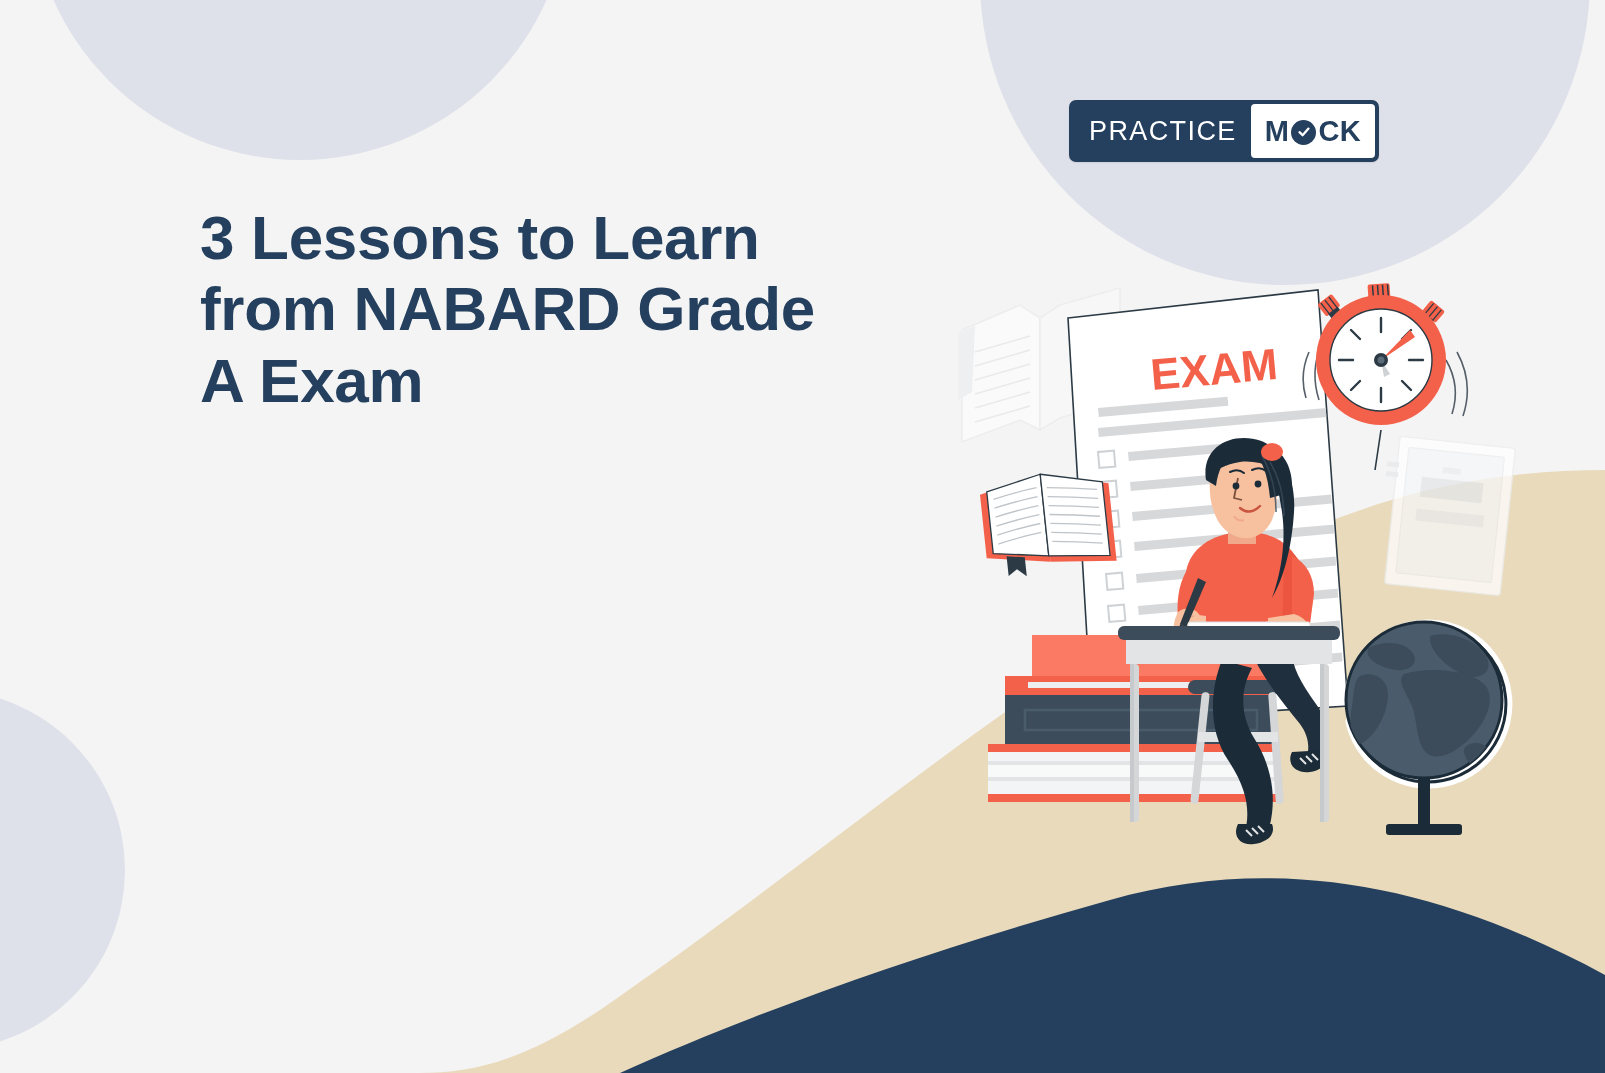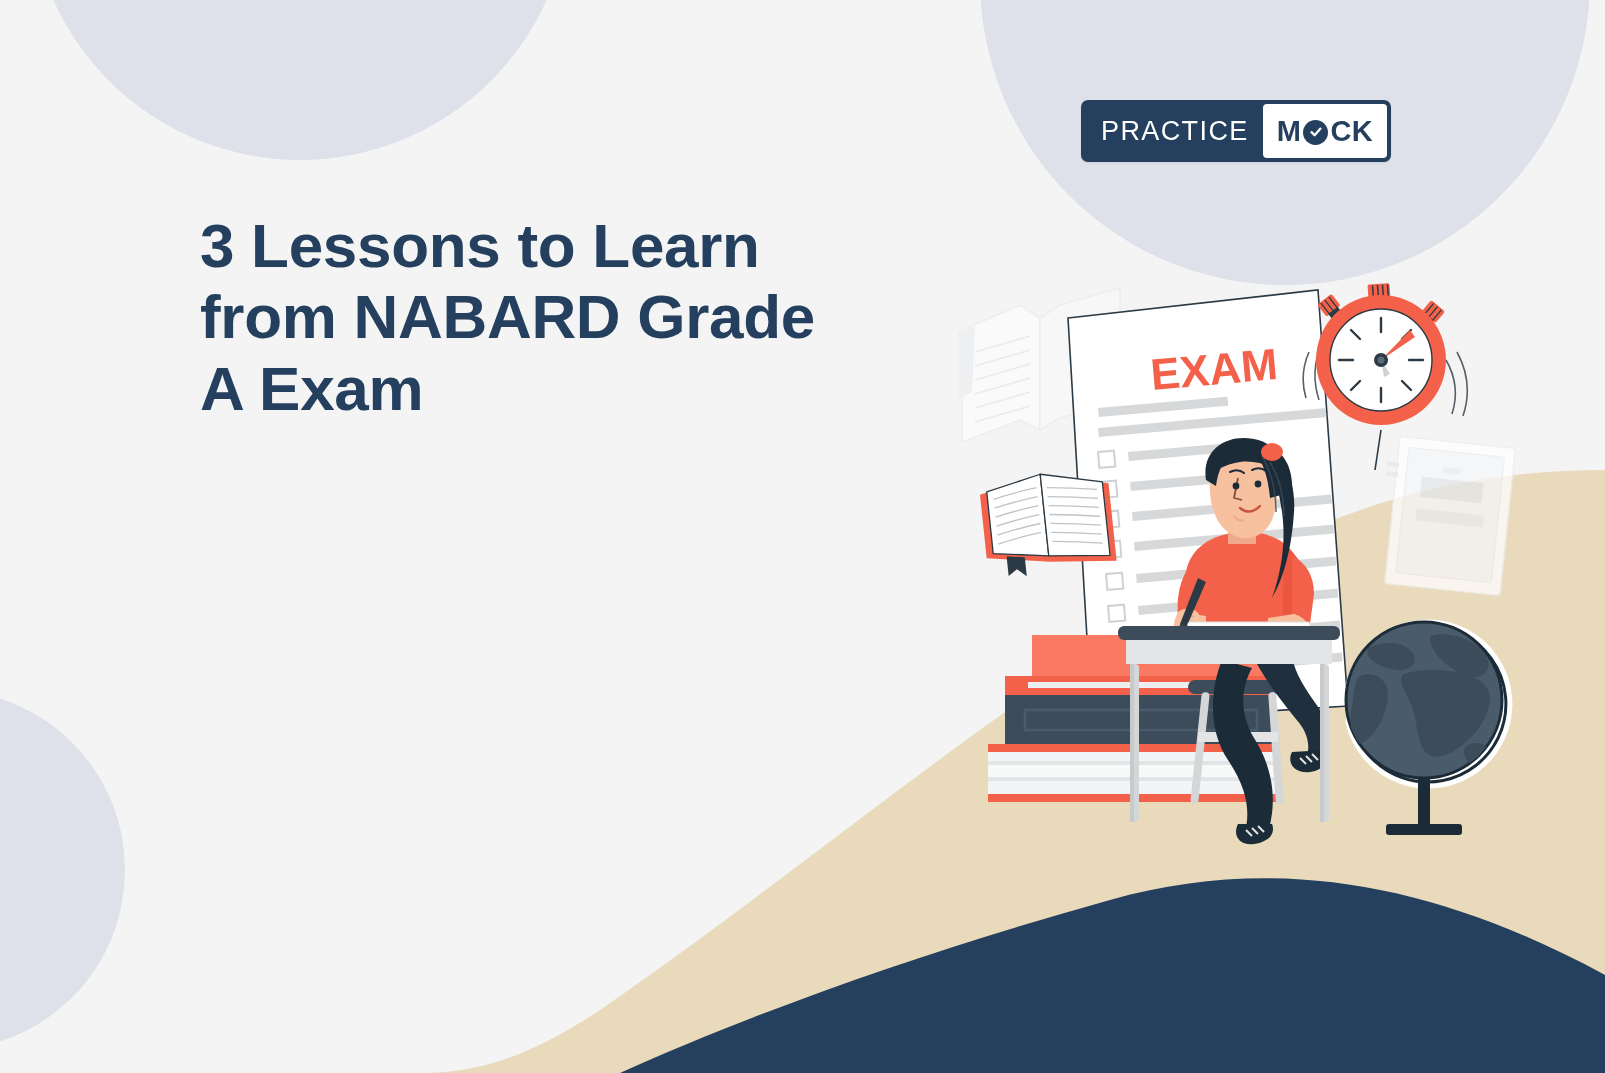--- a/index.html
+++ b/index.html
@@ -14,21 +14,21 @@
     width:1605px;height:1073px;
     overflow:hidden;
     background:#f4f4f4;
   }
   #bg{position:absolute;inset:0;width:1605px;height:1073px;}
   #art{position:absolute;inset:0;width:1605px;height:1073px;}
 
   
   #headline{
     position:absolute;
-    left:200px; top:168px;
+    left:200px; top:160px;
     width:700px;
     color:#24405e;
     font-size:62px;
     font-weight:700;
     line-height:1.16;
     letter-spacing:-0.3px;
     white-space:pre-line;
     font-family:"Liberation Sans", sans-serif;
   }
 
@@ -37,21 +37,20 @@
     position:absolute;
     left:1069px; top:100px;
     height:62px;
     display:flex;
     align-items:stretch;
     background:#24405e;
     border-radius:7px;
     padding:4px;
     box-sizing:border-box;
     box-shadow:0 1px 2px rgba(0,0,0,.08);
-    margin-left:12px;
   }
   #logo .lg-left{
     display:flex;align-items:center;justify-content:center;
     padding:0 14px 0 16px;
     color:#ffffff;
     font-size:27px;
     font-weight:400;
     letter-spacing:1.4px;
     font-family:"Liberation Sans", sans-serif;
   }

